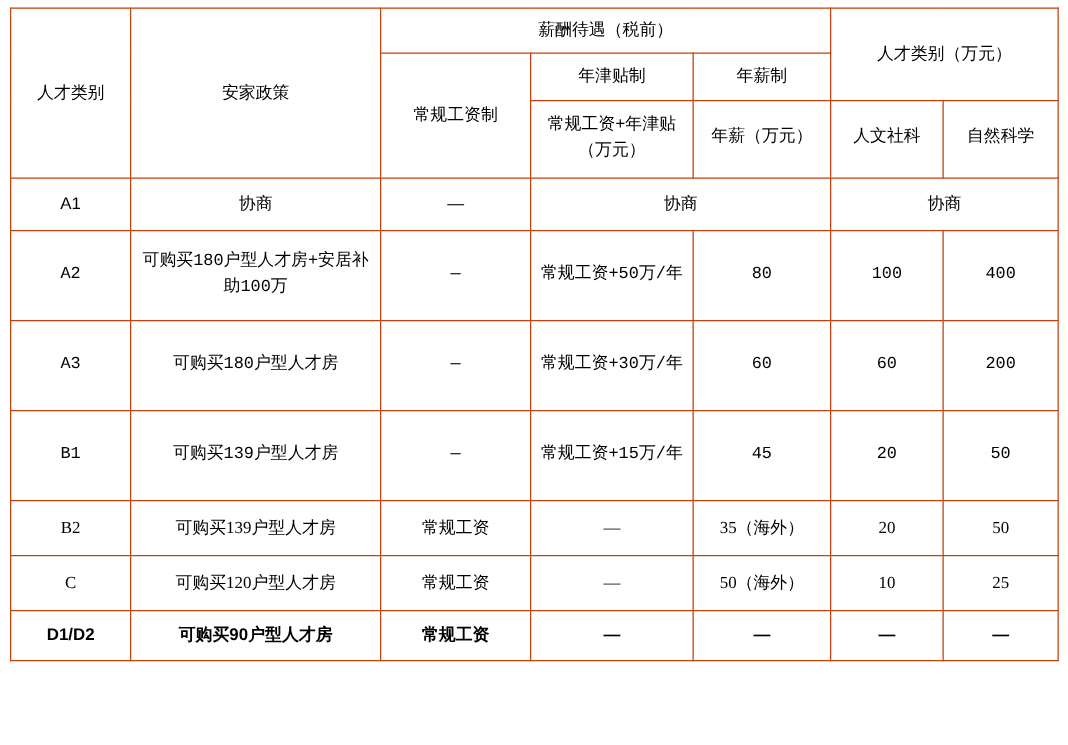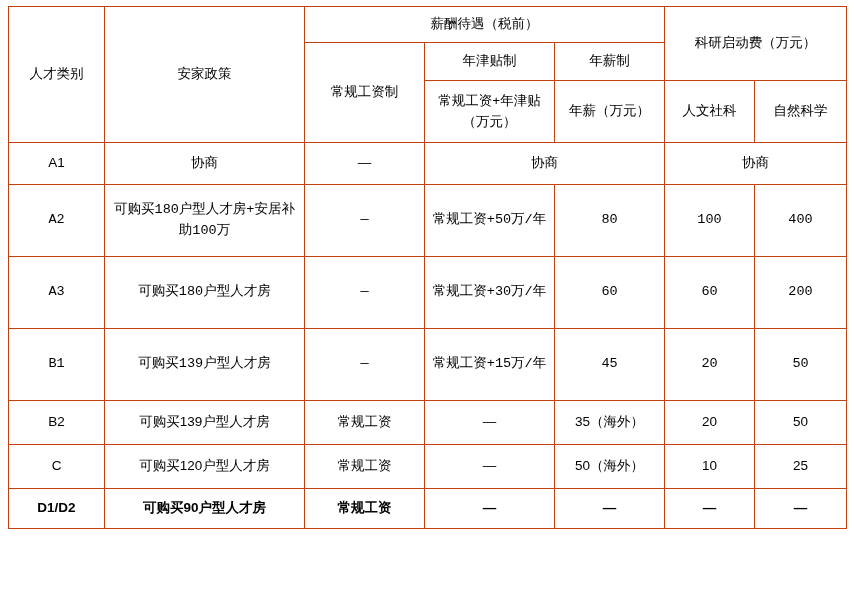--- a/index.html
+++ b/index.html
@@ -36,25 +36,25 @@
   }
   .cat-col { width: 96px; }
   .house-col { width: 200px; }
   .reg-col { width: 120px; }
   .allow-col { width: 130px; }
   .salary-col { width: 110px; }
   .hum-col { width: 90px; }
   .nat-col { width: 92px; }
   .row-a1 { height: 42px; }
   .row-tall { height: 72px; font-family: Liberation Mono, monospace; }
-  .row-mid { height: 44px; }
+  .row-mid { height: 44px; font-family: Liberation Serif, serif; }
   .row-short { height: 40px; font-weight: bold; }
   .top-group { height: 36px; }
   .sub-group { height: 38px; }
-  .leaf-row { height: 62px; }
+  .leaf-row { height: 62px; font-family: Liberation Mono, monospace; }
   .dash { font-size: 13.5px; }
 </style>
 </head>
 <body>
 
 <div id="sheet">
   <table class="talent-table">
     <colgroup>
       <col class="cat-col">
       <col class="house-col">
@@ -62,21 +62,21 @@
       <col class="allow-col">
       <col class="salary-col">
       <col class="hum-col">
       <col class="nat-col">
     </colgroup>
     <tbody>
       <tr class="top-group">
         <td rowspan="3">人才类别</td>
         <td rowspan="3">安家政策</td>
         <td colspan="3">薪酬待遇（税前）</td>
-        <td colspan="2" rowspan="2">科研启动费（万元）</td>
+        <td colspan="2" rowspan="2">人才类别（万元）</td>
       </tr>
       <tr class="sub-group">
         <td rowspan="2">常规工资制</td>
         <td>年津贴制</td>
         <td>年薪制</td>
       </tr>
       <tr class="leaf-row">
         <td>常规工资+年津贴（万元）</td>
         <td>年薪（万元）</td>
         <td>人文社科</td>

